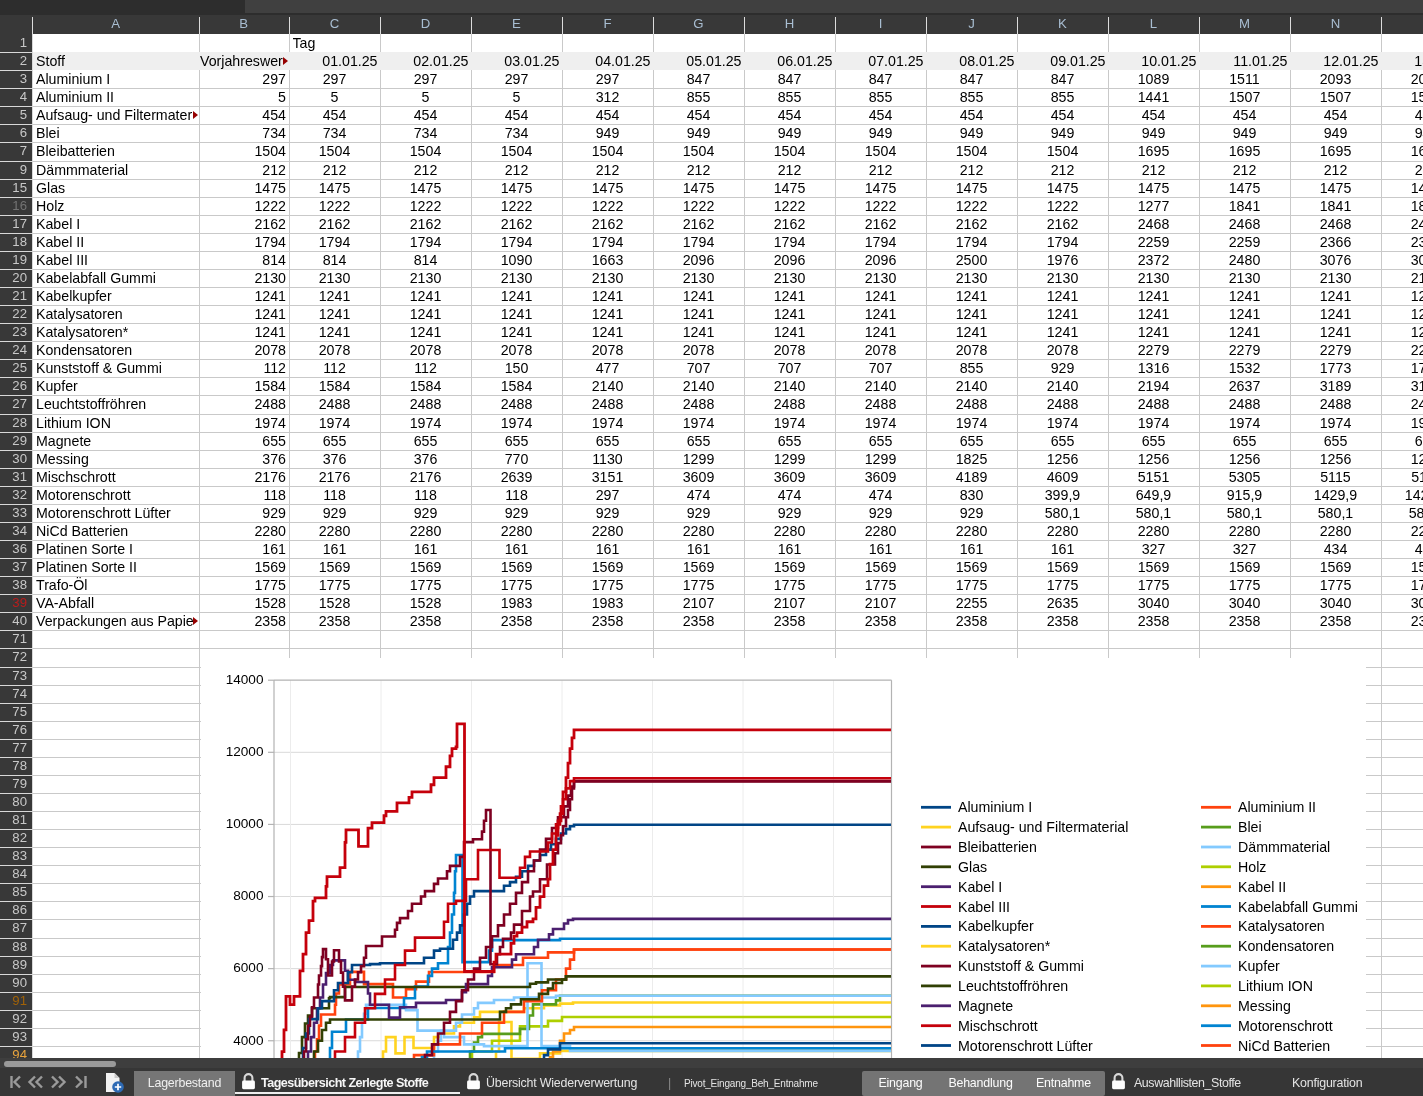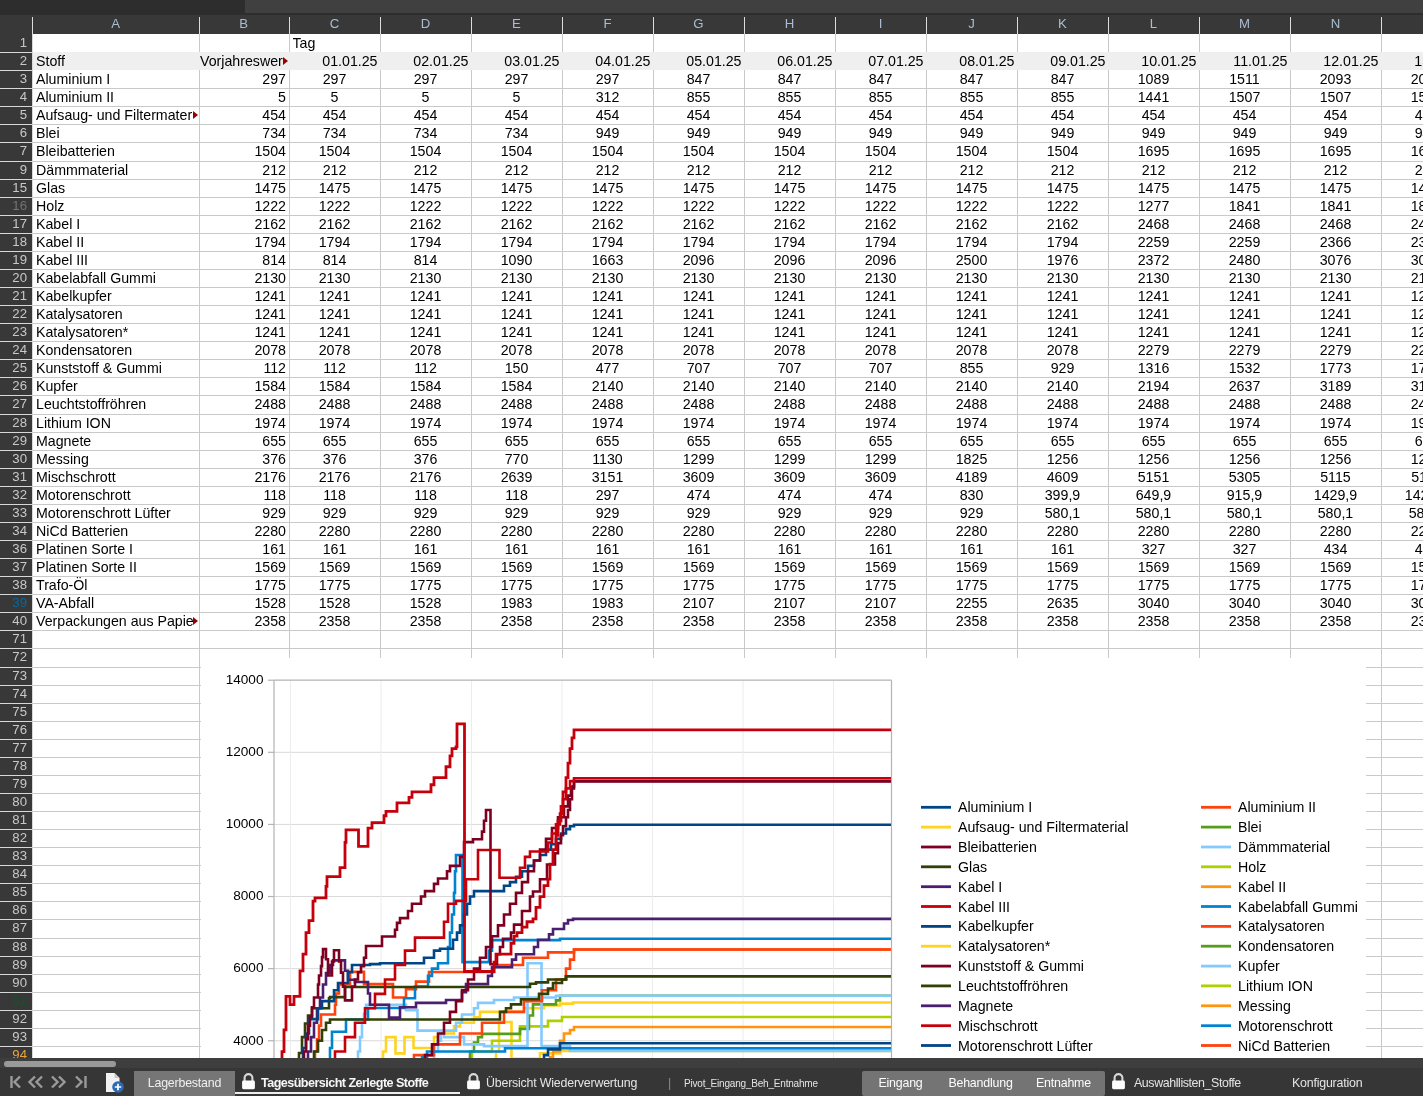--- a/index.html
+++ b/index.html
@@ -99,21 +99,21 @@
 <span style="position:absolute;left:0;top:503.8px;width:27px;text-align:right;line-height:18.1px;color:#c8c8c8">33</span>
 <span style="position:absolute;left:0;top:521.9px;width:32px;height:1px;background:#d8d8d8"></span>
 <span style="position:absolute;left:0;top:521.9px;width:27px;text-align:right;line-height:18.1px;color:#c8c8c8">34</span>
 <span style="position:absolute;left:0;top:540.0px;width:32px;height:1px;background:#d8d8d8"></span>
 <span style="position:absolute;left:0;top:540.0px;width:27px;text-align:right;line-height:18.1px;color:#c8c8c8">36</span>
 <span style="position:absolute;left:0;top:558.0px;width:32px;height:1px;background:#d8d8d8"></span>
 <span style="position:absolute;left:0;top:558.0px;width:27px;text-align:right;line-height:18.1px;color:#c8c8c8">37</span>
 <span style="position:absolute;left:0;top:576.1px;width:32px;height:1px;background:#d8d8d8"></span>
 <span style="position:absolute;left:0;top:576.1px;width:27px;text-align:right;line-height:18.1px;color:#c8c8c8">38</span>
 <span style="position:absolute;left:0;top:594.2px;width:32px;height:1px;background:#d8d8d8"></span>
-<span style="position:absolute;left:0;top:594.2px;width:27px;text-align:right;line-height:18.1px;color:#0369a1">39</span>
+<span style="position:absolute;left:0;top:594.2px;width:27px;text-align:right;line-height:18.1px;color:#b91c1c">39</span>
 <span style="position:absolute;left:0;top:612.2px;width:32px;height:1px;background:#d8d8d8"></span>
 <span style="position:absolute;left:0;top:612.2px;width:27px;text-align:right;line-height:18.1px;color:#c8c8c8">40</span>
 <span style="position:absolute;left:0;top:630.3px;width:32px;height:1px;background:#d8d8d8"></span>
 <span style="position:absolute;left:0;top:630.3px;width:27px;text-align:right;line-height:18.1px;color:#c8c8c8">71</span>
 <span style="position:absolute;left:0;top:648.4px;width:32px;height:1px;background:#d8d8d8"></span>
 <span style="position:absolute;left:0;top:648.4px;width:27px;text-align:right;line-height:18.1px;color:#c8c8c8">72</span>
 <span style="position:absolute;left:0;top:666.5px;width:32px;height:1px;background:#d8d8d8"></span>
 <span style="position:absolute;left:0;top:666.5px;width:27px;text-align:right;line-height:18.1px;color:#c8c8c8">73</span>
 <span style="position:absolute;left:0;top:684.5px;width:32px;height:1px;background:#d8d8d8"></span>
 <span style="position:absolute;left:0;top:684.5px;width:27px;text-align:right;line-height:18.1px;color:#c8c8c8">74</span>
@@ -143,21 +143,21 @@
 <span style="position:absolute;left:0;top:901.4px;width:27px;text-align:right;line-height:18.1px;color:#c8c8c8">86</span>
 <span style="position:absolute;left:0;top:919.4px;width:32px;height:1px;background:#d8d8d8"></span>
 <span style="position:absolute;left:0;top:919.4px;width:27px;text-align:right;line-height:18.1px;color:#c8c8c8">87</span>
 <span style="position:absolute;left:0;top:937.5px;width:32px;height:1px;background:#d8d8d8"></span>
 <span style="position:absolute;left:0;top:937.5px;width:27px;text-align:right;line-height:18.1px;color:#c8c8c8">88</span>
 <span style="position:absolute;left:0;top:955.6px;width:32px;height:1px;background:#d8d8d8"></span>
 <span style="position:absolute;left:0;top:955.6px;width:27px;text-align:right;line-height:18.1px;color:#c8c8c8">89</span>
 <span style="position:absolute;left:0;top:973.6px;width:32px;height:1px;background:#d8d8d8"></span>
 <span style="position:absolute;left:0;top:973.6px;width:27px;text-align:right;line-height:18.1px;color:#c8c8c8">90</span>
 <span style="position:absolute;left:0;top:991.7px;width:32px;height:1px;background:#d8d8d8"></span>
-<span style="position:absolute;left:0;top:991.7px;width:27px;text-align:right;line-height:18.1px;color:#14532d">91</span>
+<span style="position:absolute;left:0;top:991.7px;width:27px;text-align:right;line-height:18.1px;color:#a16207">91</span>
 <span style="position:absolute;left:0;top:1009.8px;width:32px;height:1px;background:#d8d8d8"></span>
 <span style="position:absolute;left:0;top:1009.8px;width:27px;text-align:right;line-height:18.1px;color:#c8c8c8">92</span>
 <span style="position:absolute;left:0;top:1027.8px;width:32px;height:1px;background:#d8d8d8"></span>
 <span style="position:absolute;left:0;top:1027.8px;width:27px;text-align:right;line-height:18.1px;color:#c8c8c8">93</span>
 <span style="position:absolute;left:0;top:1045.9px;width:32px;height:1px;background:#d8d8d8"></span>
 <span style="position:absolute;left:0;top:1045.9px;width:27px;text-align:right;line-height:18.1px;color:#e8a33d">94</span>
 <span style="position:absolute;left:0;top:1064.0px;width:32px;height:1px;background:#d8d8d8"></span>
 </div>
 <div class="a" style="left:32px;top:34px;width:1px;height:1024px;background:#d8d8d8"></div>
 <div class="a" style="left:33px;top:52.1px;width:1390px;height:18.1px;background:#efefef"></div>

